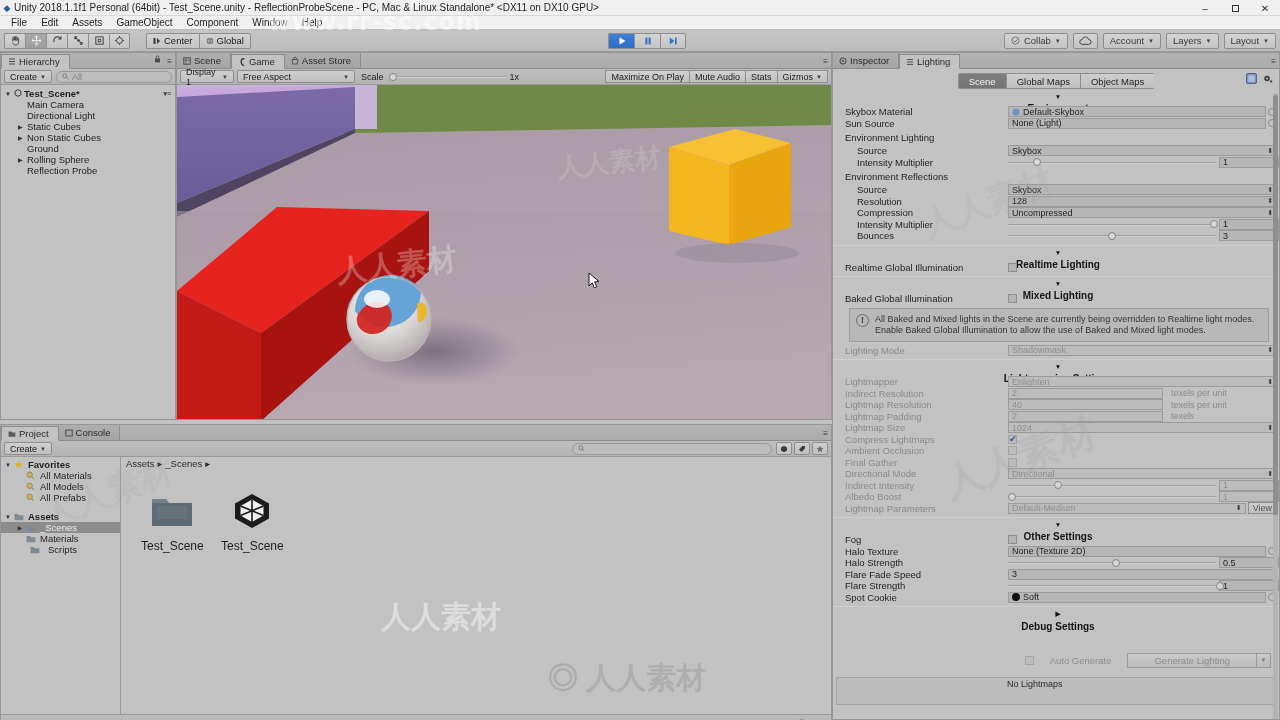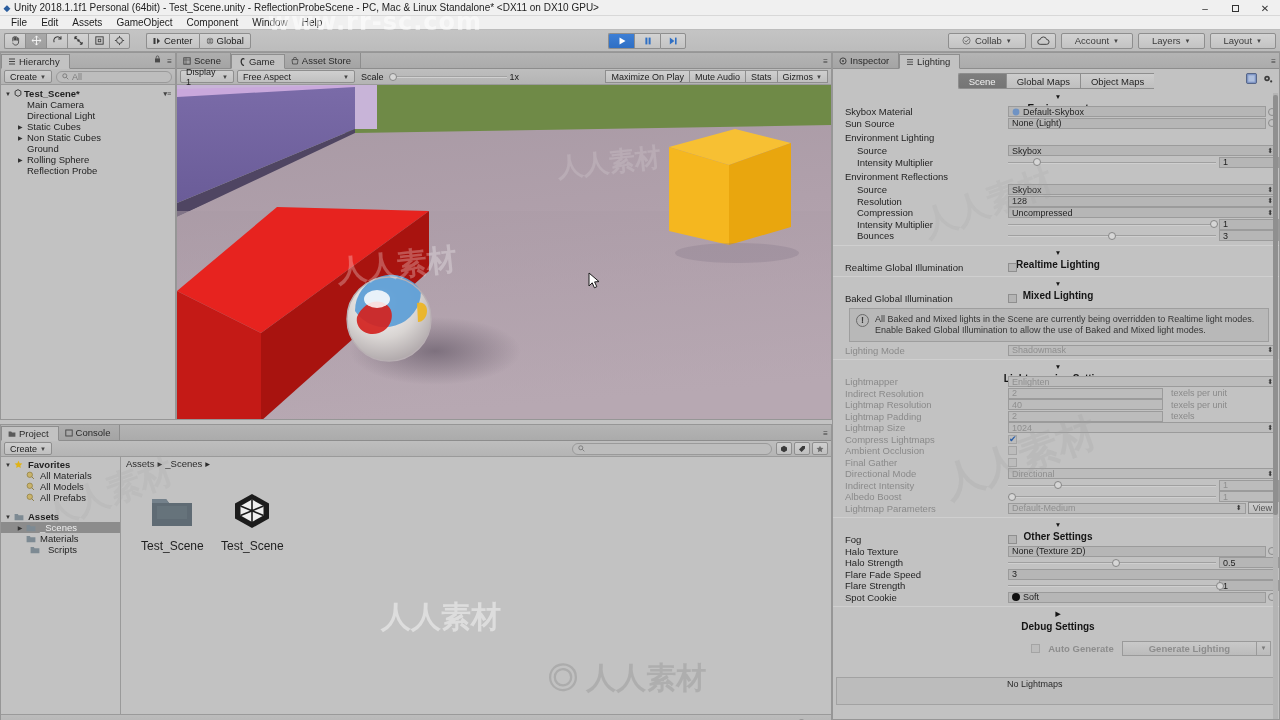--- a/index.html
+++ b/index.html
@@ -58,21 +58,21 @@
     width:26px; height:16px; background:linear-gradient(#d3d3d3,#c3c3c3);
     border:1px solid #8e8e8e; border-right:none;
     display:flex; align-items:center; justify-content:center;
   }
   .playbtn:first-child { border-radius:2px 0 0 2px; }
   .playbtn:last-child { border-right:1px solid #8e8e8e; border-radius:0 2px 2px 0; }
   .playbtn.active { background:linear-gradient(#3d7fd6,#2f6fc4); }
 
   .rightgroup { position:absolute; right:4px; display:flex; align-items:center; gap:5px; }
   .rbtn {
-    height:16px; padding:0 13px; background:linear-gradient(#d3d3d3,#c3c3c3);
+    height:16px; padding:0 6px; background:linear-gradient(#d3d3d3,#c3c3c3);
     border:1px solid #8e8e8e; border-radius:2px; display:flex; align-items:center;
     gap:4px; font-size:9.5px; color:#3b3b3b;
   }
   .rbtn.square { padding:0 5px; }
   .caret { font-size:6px; color:#444; }
 
   
   .panel { position:absolute; background:#c2c2c2; border:1px solid #969696; }
   .tabrow { height:16px; background:linear-gradient(#b4b4b4,#ababab);
             display:flex; align-items:flex-end; position:relative;
@@ -173,23 +173,23 @@
   .suffix { font-size:9px; color:#1f1f1f; margin-left:6px; white-space:nowrap; }
   .helpbox { margin:3px 10px 3px 16px; background:#b8b8b8; border:1px solid #9e9e9e;
              display:flex; gap:6px; padding:5px 6px; }
   .helpbox .ic { width:13px; height:13px; border:1px solid #6a6a6a; border-radius:50%;
                  display:flex; align-items:center; justify-content:center;
                  font-size:9px; font-weight:bold; color:#3a3a3a; flex:none; }
   .helpbox .tx { font-size:9px; line-height:11px; color:#353535; }
   .btn-small { height:12px; padding:0 4px; background:linear-gradient(#cdcdcd,#bfbfbf);
                border:1px solid #8e8e8e; font-size:9px; display:flex; align-items:center;
                color:#555; flex:none; }
-  .genbar { position:absolute; left:0; right:0; bottom:60px; height:22px;
-            display:flex; align-items:center; justify-content:flex-end; gap:8px;
-            padding-right:8px;font-weight:bold; }
+  .genbar { position:absolute; left:0; right:0; bottom:48px; height:22px;
+            display:flex; align-items:center; justify-content:flex-end; gap:16px;
+            padding-right:8px; }
   .genbtn { height:15px; padding:0 26px; background:linear-gradient(#c9c9c9,#bbbbbb);
             border:1px solid #9a9a9a; font-size:9.5px; color:#8d8d8d;
             display:flex; align-items:center; }
   .genarrow { height:15px; width:14px; background:linear-gradient(#c9c9c9,#bbbbbb);
               border:1px solid #9a9a9a; border-left:none; display:flex;
               align-items:center; justify-content:center; font-size:6px; color:#7a7a7a; }
   .statbox { position:absolute; left:3px; right:3px; bottom:14px; height:28px;
              background:#bcbcbc; border:1px solid #a2a2a2; font-size:9px;
              color:#2a2a2a; }
   .statbox .srow { display:flex; height:12px; align-items:center; padding-left:5px; }

